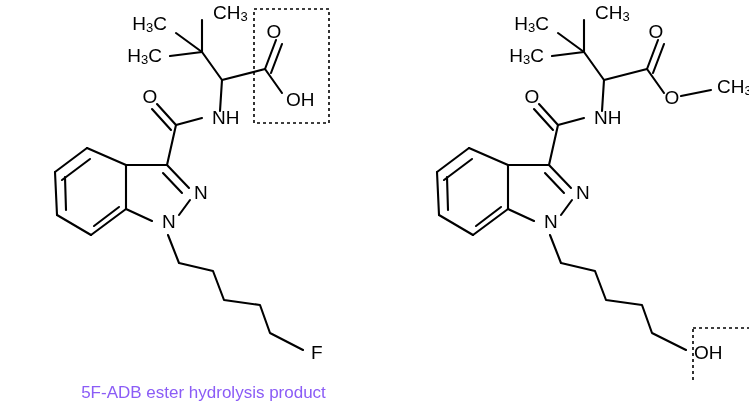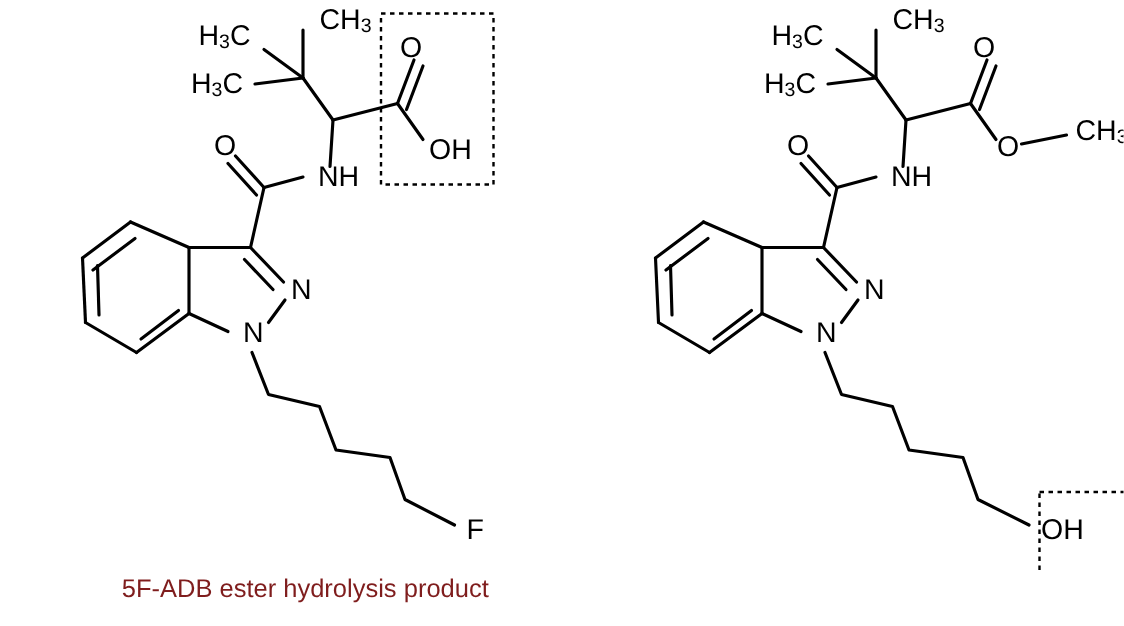--- a/index.html
+++ b/index.html
@@ -37,21 +37,21 @@
   }
   .caption {
     position: absolute;
     left: 0;
     width: 100%;
     top: 382px;
     text-align: center;
     font-family: "Liberation Sans", sans-serif;
     font-size: 17px;
     line-height: 22px;
-    color: #7f1d1d;
+    color: #8b5cf6;
     white-space: nowrap;
   }
   .caption .ital { font-style: italic; }
 
   text.atom {
     font-family: "Liberation Sans", sans-serif;
     font-size: 19px;
     fill: #000000;
     dominant-baseline: middle;
   }

